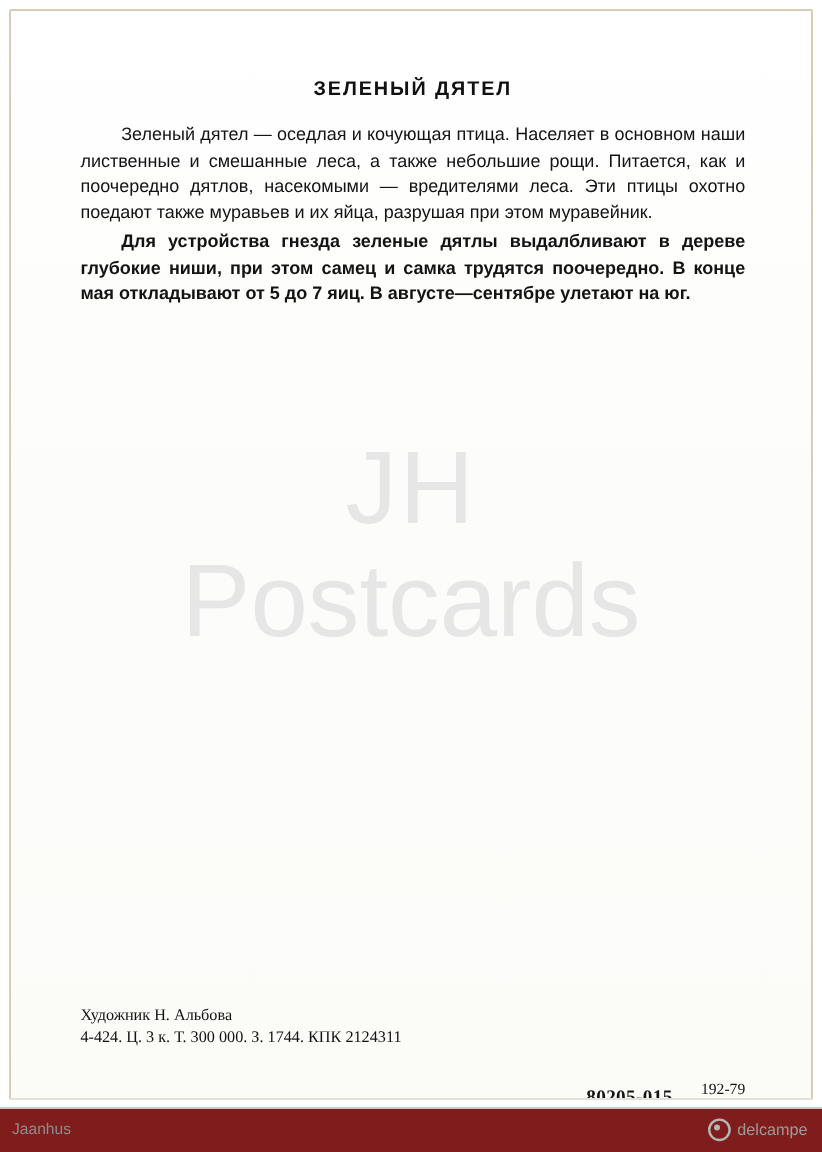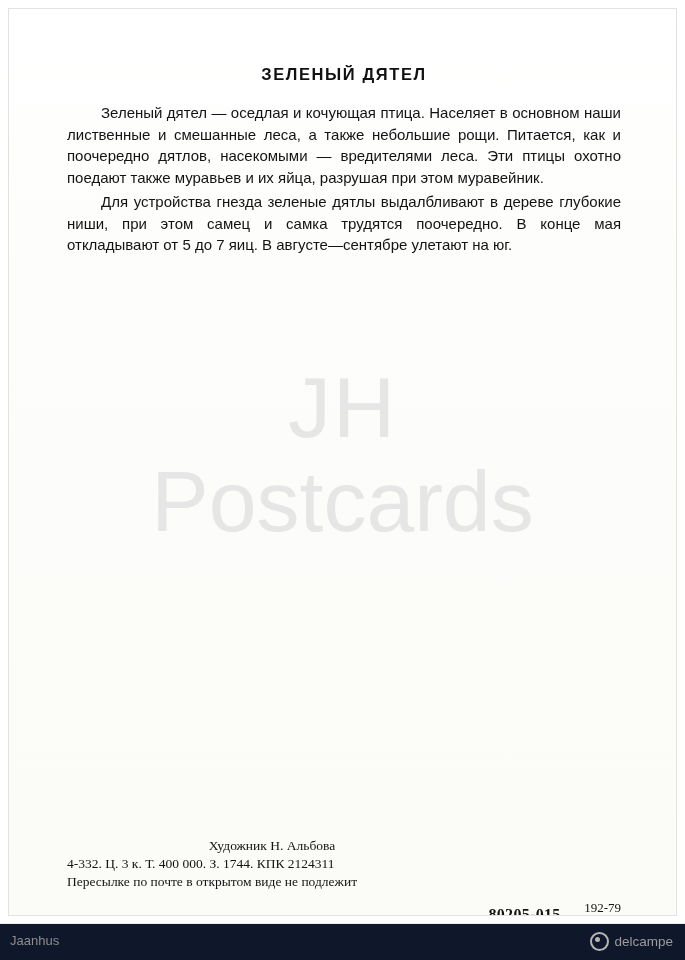--- a/index.html
+++ b/index.html
@@ -90,34 +90,35 @@
     line-height: 21.5px;
     text-align: justify;
     text-indent: 34px;
     margin: 0 0 2px 0;
     color: #131313;
     font-family: "Liberation Sans", sans-serif;
     hyphens: manual;
   }
   .para.second {
     margin-top: 3px;
+    font-weight: bold;
   }
 
   
   .imprint {
     position: absolute;
     left: 58px;
     top: 828px;
     width: 560px;
     z-index: 2;
     font-family: "Liberation Serif", serif;
     color: #131313;
   }
   .artist {
-    text-align: center;
+    text-align: left;
     font-size: 13.5px;
     line-height: 17px;
     margin-bottom: 1px;
     padding-right: 150px;
   }
   .imprint-rows {
     position: relative;
     width: 100%;
   }
   .imprint-line {
@@ -183,21 +184,21 @@
     padding-bottom: 1px;
   }
 
   
   .footer {
     position: absolute;
     left: 0;
     right: 0;
     bottom: 0;
     height: 36px;
-    background: #0f172a;
+    background: #7f1d1d;
     border-top: 1px solid #ececec;
     text-decoration: underline;
   }
   .footer-left {
     position: absolute;
     left: 10px;
     top: 9px;
     font-size: 13px;
     color: #8d8d8d;
     font-family: "Liberation Sans", sans-serif;
@@ -245,22 +246,21 @@
   <div class="content">
     <h1 class="title">ЗЕЛЕНЫЙ ДЯТЕЛ</h1>
     <p class="para">Зеленый дятел — оседлая и кочующая птица. Населяет в основном наши лиственные и смешанные леса, а также небольшие рощи. Питается, как и поочередно дятлов, насекомыми — вредителями леса. Эти птицы охотно поедают также муравьев и их яйца, разрушая при этом муравейник.</p>
     <p class="para second">Для устройства гнезда зеленые дятлы выдалбливают в дереве глубокие ниши, при этом самец и самка трудятся поочередно. В конце мая откладывают от 5 до 7 яиц. В августе—сентябре улетают на юг.</p>
   </div>
 
   <div class="imprint">
     <div class="artist">Художник Н. Альбова</div>
 
     <div class="imprint-rows">
-      <div class="imprint-line">4-332. Ц. 3 к. Т. 400 000. З. 1744. КПК 2124311</div>
-      <div class="imprint-line">Пересылке по почте в открытом виде не подлежит</div>
+      <div class="imprint-line">4-424. Ц. 3 к. Т. 300 000. З. 1744. КПК 2124311</div>
 
       <div class="code-block">
         <span class="code-a">А</span>
         <span class="code-frac">
           <span class="code-num">80205-015</span>
           <span class="code-den">024(01)-79</span>
         </span>
         <span class="code-suffix">192-79</span>
       </div>
     </div>

